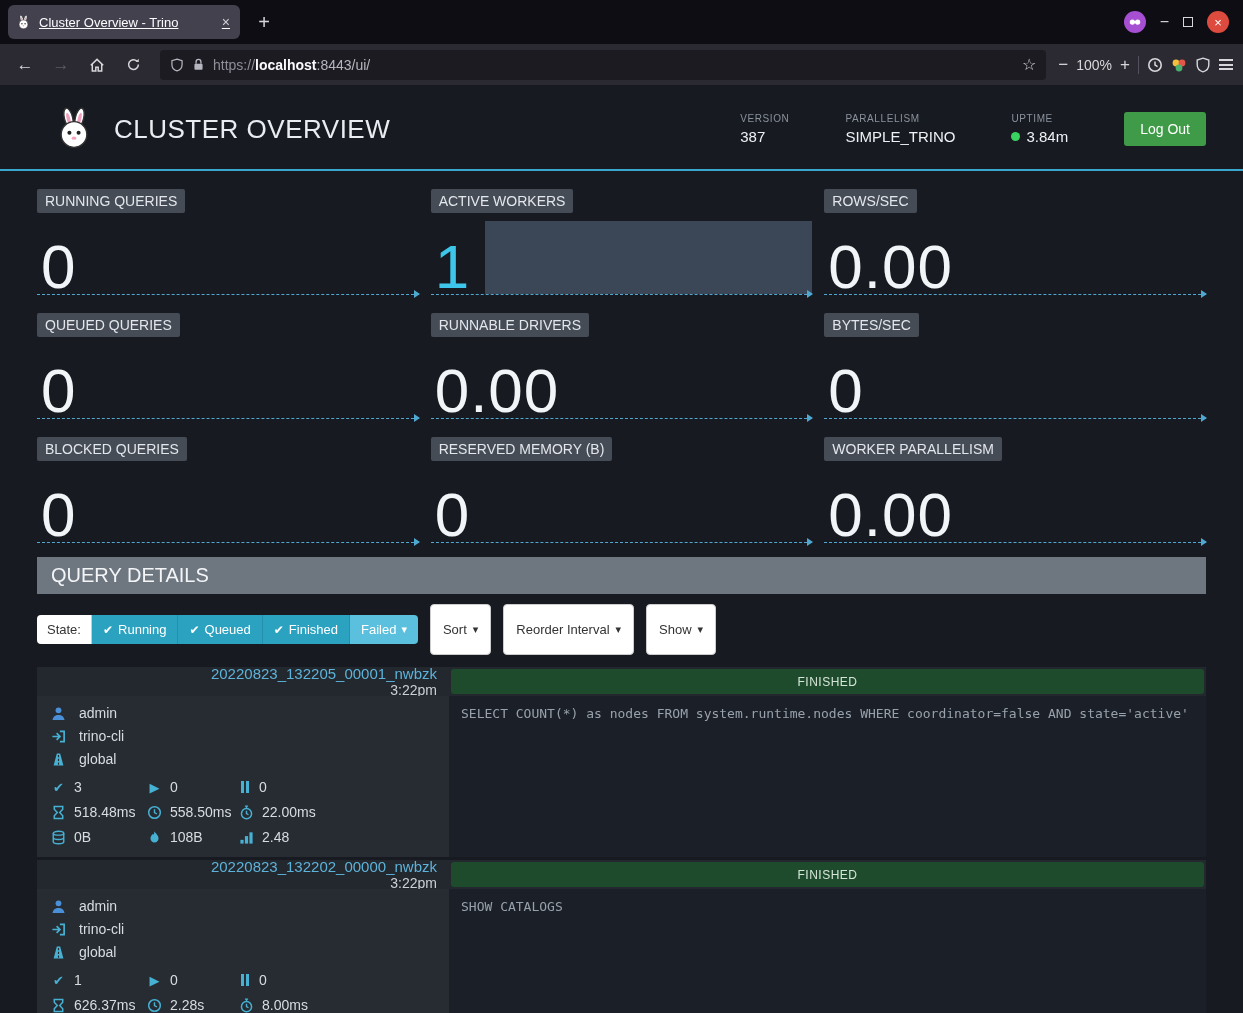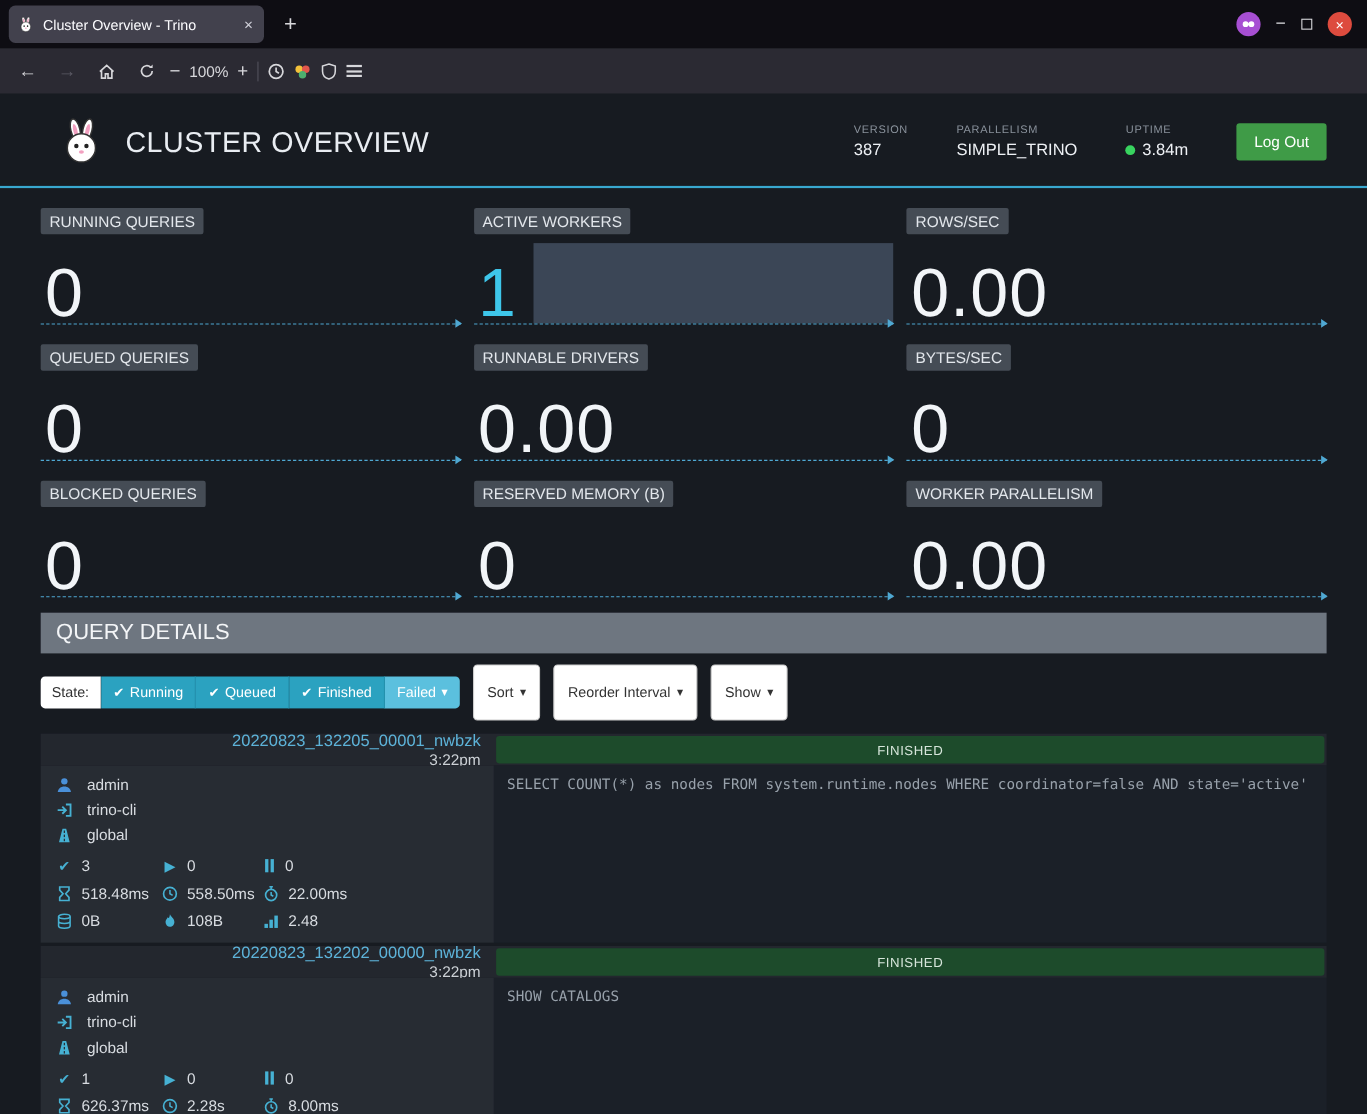--- a/index.html
+++ b/index.html
@@ -1,21 +1,21 @@
 <!DOCTYPE html>
 <html><head>
 <meta charset="utf-8">
 <style>
   * { margin:0; padding:0; box-sizing:border-box; }
   html,body { width:1243px; height:1013px; overflow:hidden; }
   body { font-family:"Liberation Sans", sans-serif; background:#171b21; color:#e8ecf0; }
 
   
   .tabbar { height:44px; background:#0e0d13; display:flex; align-items:center; padding:0 8px; }
-  .tab { height:34px; width:232px; background:#42414d; border-radius:6px; display:flex; align-items:center; gap:8px; padding:0 8px; color:#fbfbfe; font-size:13px; }
+  .tab { height:34px; width:232px; background:#42414d; border-radius:6px; display:flex; align-items:center; gap:8px; padding:0 8px; color:#fbfbfe; font-size:13px;text-decoration:underline; }
   .tab-title { flex:1; white-space:nowrap; overflow:hidden; }
   .tab-close { color:#cfcfd8; font-size:14px; cursor:default; padding:0 2px; }
   .newtab-btn { color:#d7d7db; font-size:20px; margin-left:10px; width:28px; text-align:center; }
   .tabbar-right { margin-left:auto; display:flex; align-items:center; gap:14px; padding-right:6px; }
   .acct-circle { width:22px; height:22px; border-radius:50%; background:#a74fd3; display:flex; align-items:center; justify-content:center; }
   .win-min { color:#d7d7db; font-size:16px; }
   .win-restore { width:10px; height:10px; border:1.5px solid #d7d7db; display:inline-block; }
   .win-close { width:22px; height:22px; border-radius:50%; background:#dd4b3e; color:#fff; font-size:13px; display:flex; align-items:center; justify-content:center; }
 
   .navbar { height:41px; background:#2b2a33; display:flex; align-items:center; padding:0 10px; gap:6px; }
@@ -27,21 +27,21 @@
   .url-text .scheme { color:#8f8f9a; }
   .zoom-group { display:flex; align-items:center; gap:8px; color:#d7d7db; font-size:14px; }
   .vsep { width:1px; height:18px; background:#52515c; }
   .hamburger { width:14px; height:11px; border-top:2px solid #d7d7db; border-bottom:2px solid #d7d7db; position:relative; }
   .hamburger::after { content:""; position:absolute; left:0; right:0; top:2.5px; height:2px; background:#d7d7db; }
 
   
   .trino-header { display:flex; align-items:center; padding:22px 37px 18px 52px; border-bottom:2px solid #38a8cf; }
   .logo { width:44px; height:44px; margin-right:18px; }
   .page-title { font-size:26px; letter-spacing:.5px; color:#e9edf2; font-weight:normal; }
-  .header-right { margin-left:auto; display:flex; align-items:center; gap:44px; }
+  .header-right { margin-left:auto; display:flex; align-items:center; gap:56px; }
   .hstat .hlabel { font-size:10px; letter-spacing:.6px; color:#8a929c; margin-bottom:4px; }
   .hstat .hvalue { font-size:15px; color:#eef1f5; display:flex; align-items:center; gap:6px; }
   .updot { width:9px; height:9px; border-radius:50%; background:#38d45f; display:inline-block; }
   .logout-btn { background:#3f9b47; color:#fff; border:none; font-size:14px; padding:9px 16px; border-radius:3px; font-family:inherit; }
 
   
   .stats-grid { display:grid; grid-template-columns:repeat(3,1fr); column-gap:30px; row-gap:8px; padding:12px 37px 6px;gap:12px; }
   .metric { position:relative; height:112px; }
   .metric-label { position:absolute; top:6px; left:0; background:#454c55; color:#e3e7ec; font-size:14px; padding:4px 8px; border-radius:2px; }
   .metric-value { position:absolute; left:4px; bottom:0; font-size:62px; font-weight:300; line-height:.92; color:#f2f5f8; letter-spacing:1px; }
@@ -187,20 +187,30 @@
   <span class="nav-ic">
       <svg width="16" height="16" style="color:#d7d7db">
         <use href="#i-home"></use>
       </svg>
     </span>
   <span class="nav-ic">
       <svg width="15" height="15" style="color:#d7d7db">
         <use href="#i-reload"></use>
       </svg>
     </span>
+  <div class="urlbar">
+    <svg width="14" height="14" style="color:#b6b6c0">
+        <use href="#i-shield"></use>
+      </svg>
+    <svg width="13" height="13" style="color:#b6b6c0">
+        <use href="#i-lock"></use>
+      </svg>
+    <span class="url-text"><span class="scheme">https://</span><span class="host">localhost</span><span>:8443/ui/</span></span>
+    <span style="color:#d7d7db;font-size:16px">☆</span>
+  </div>
   <div class="zoom-group">
     <span style="font-size:17px">−</span>
     <span>100%</span>
     <span style="font-size:17px">+</span>
     <span class="vsep"></span>
     <svg width="16" height="16" style="color:#d7d7db">
         <use href="#i-clock"></use>
       </svg>
     <svg width="16" height="16">
         <use href="#i-ext"></use>

